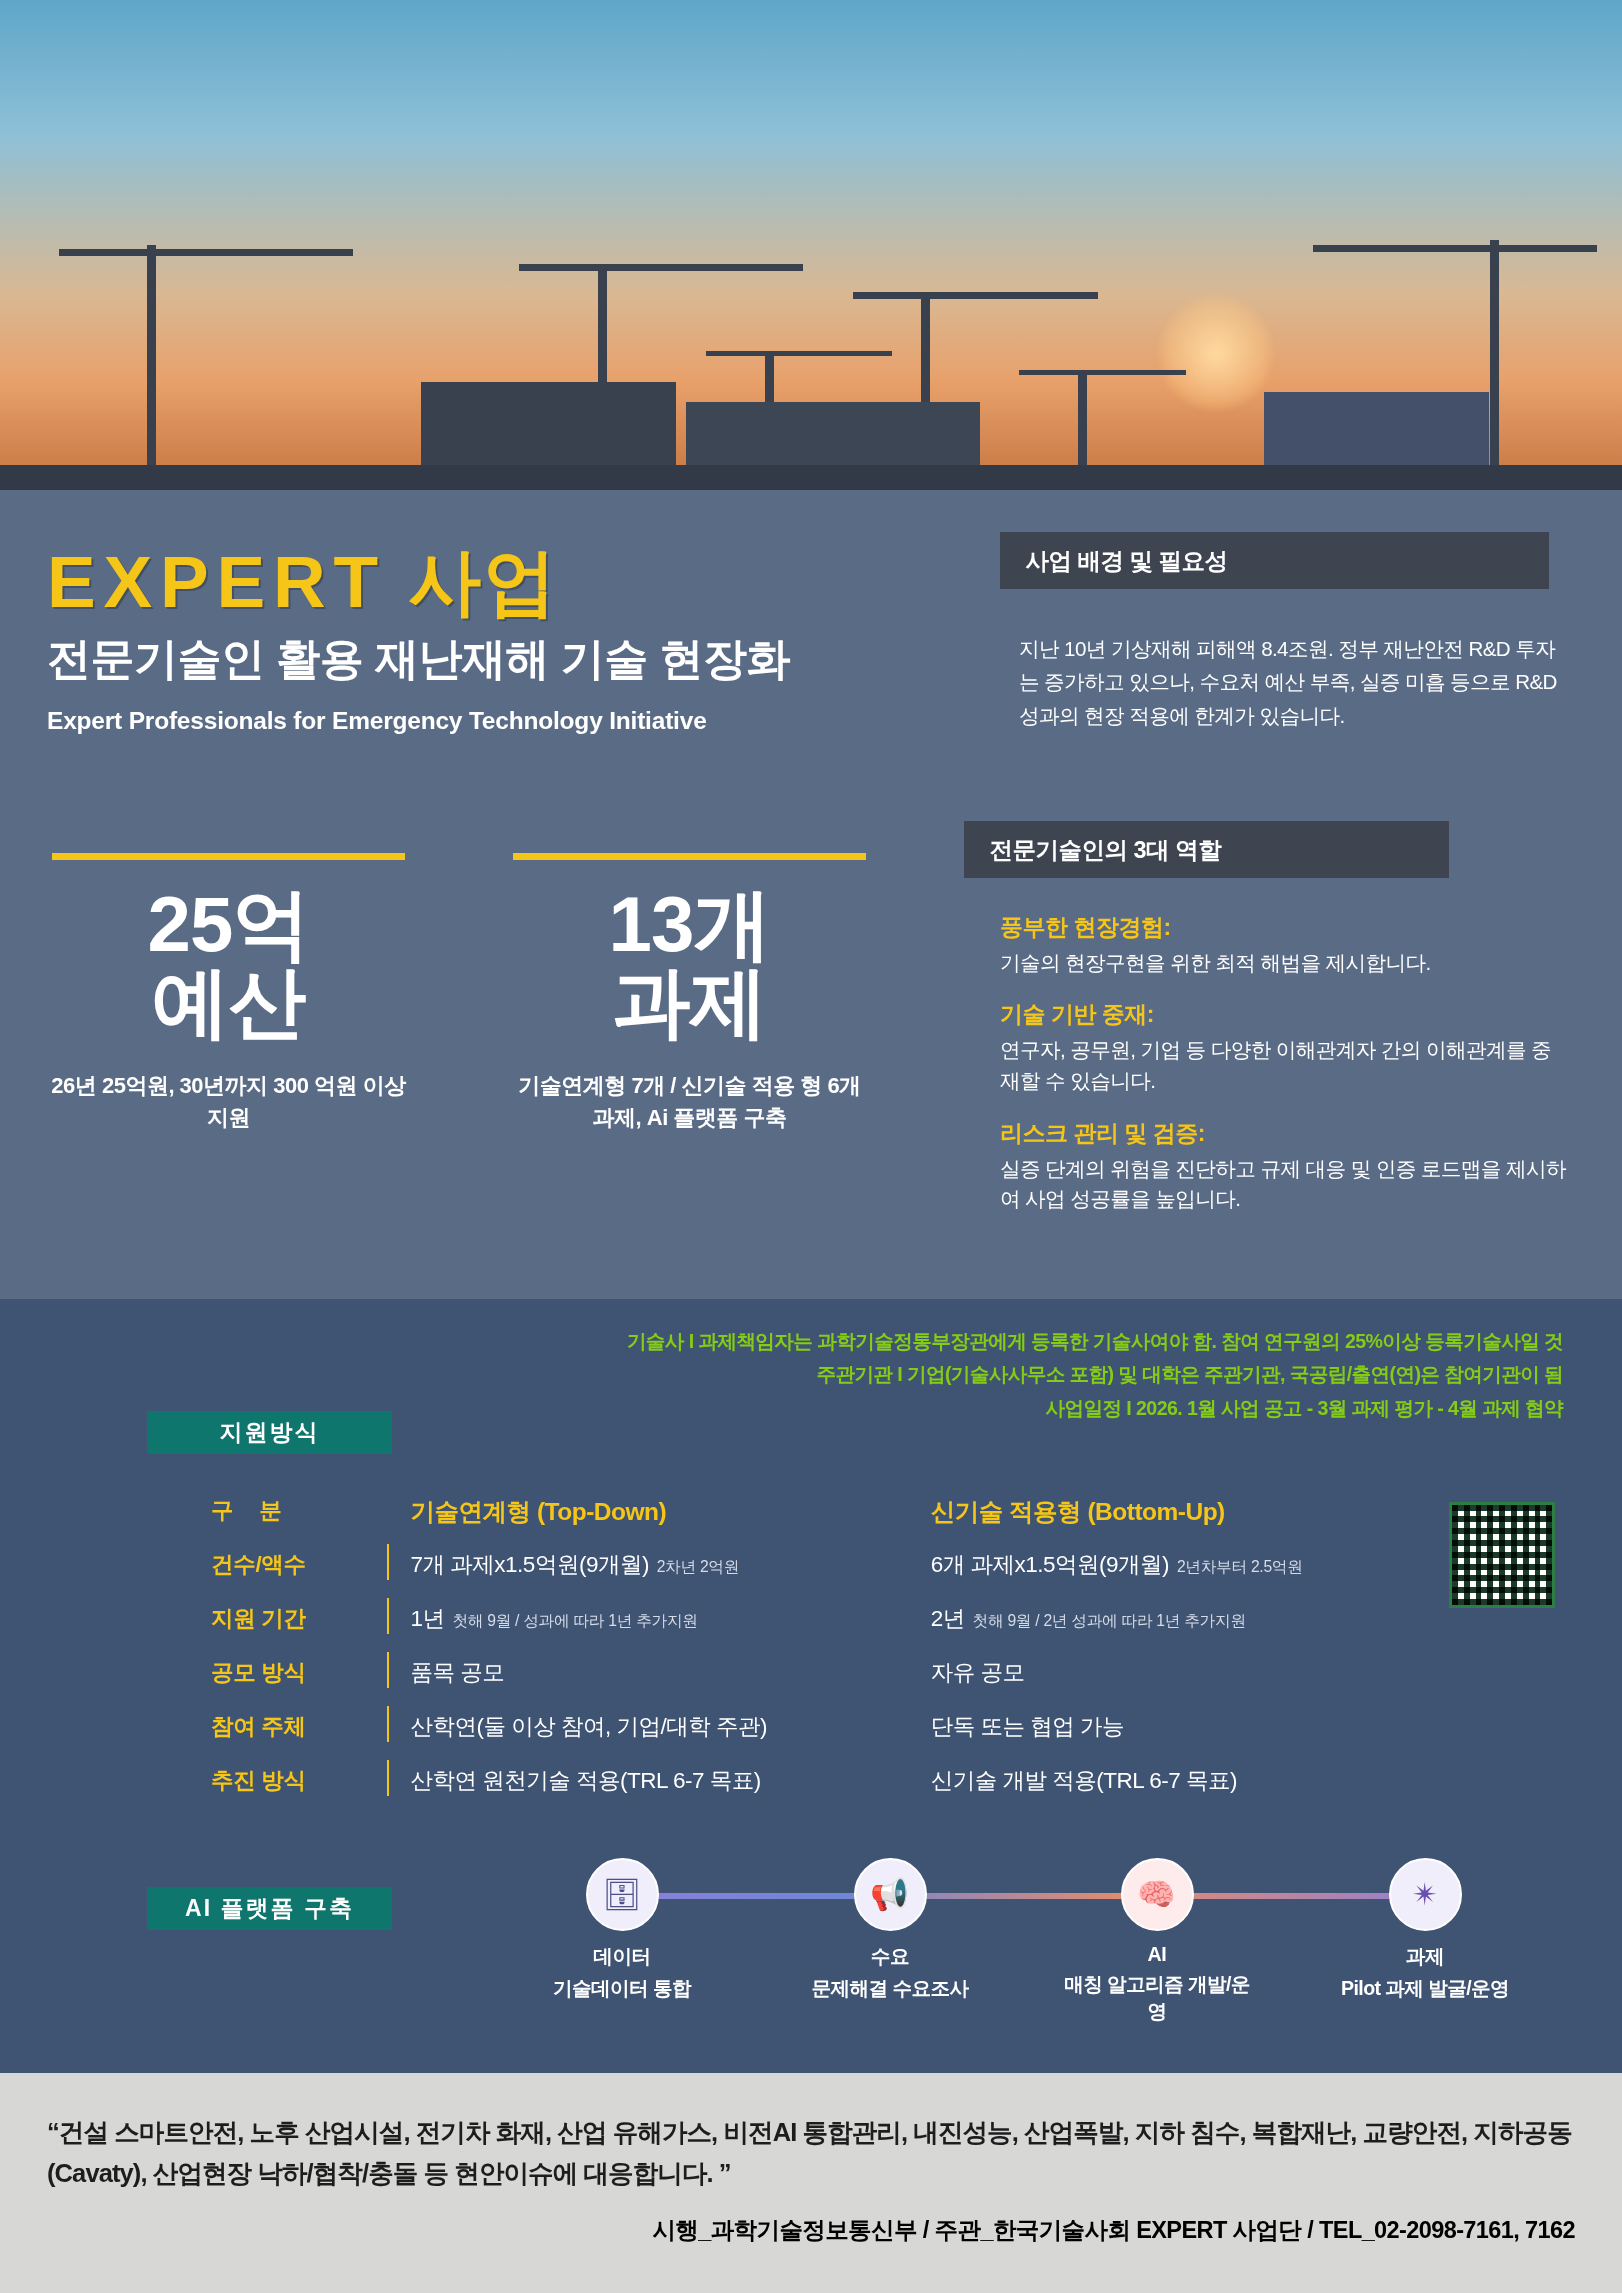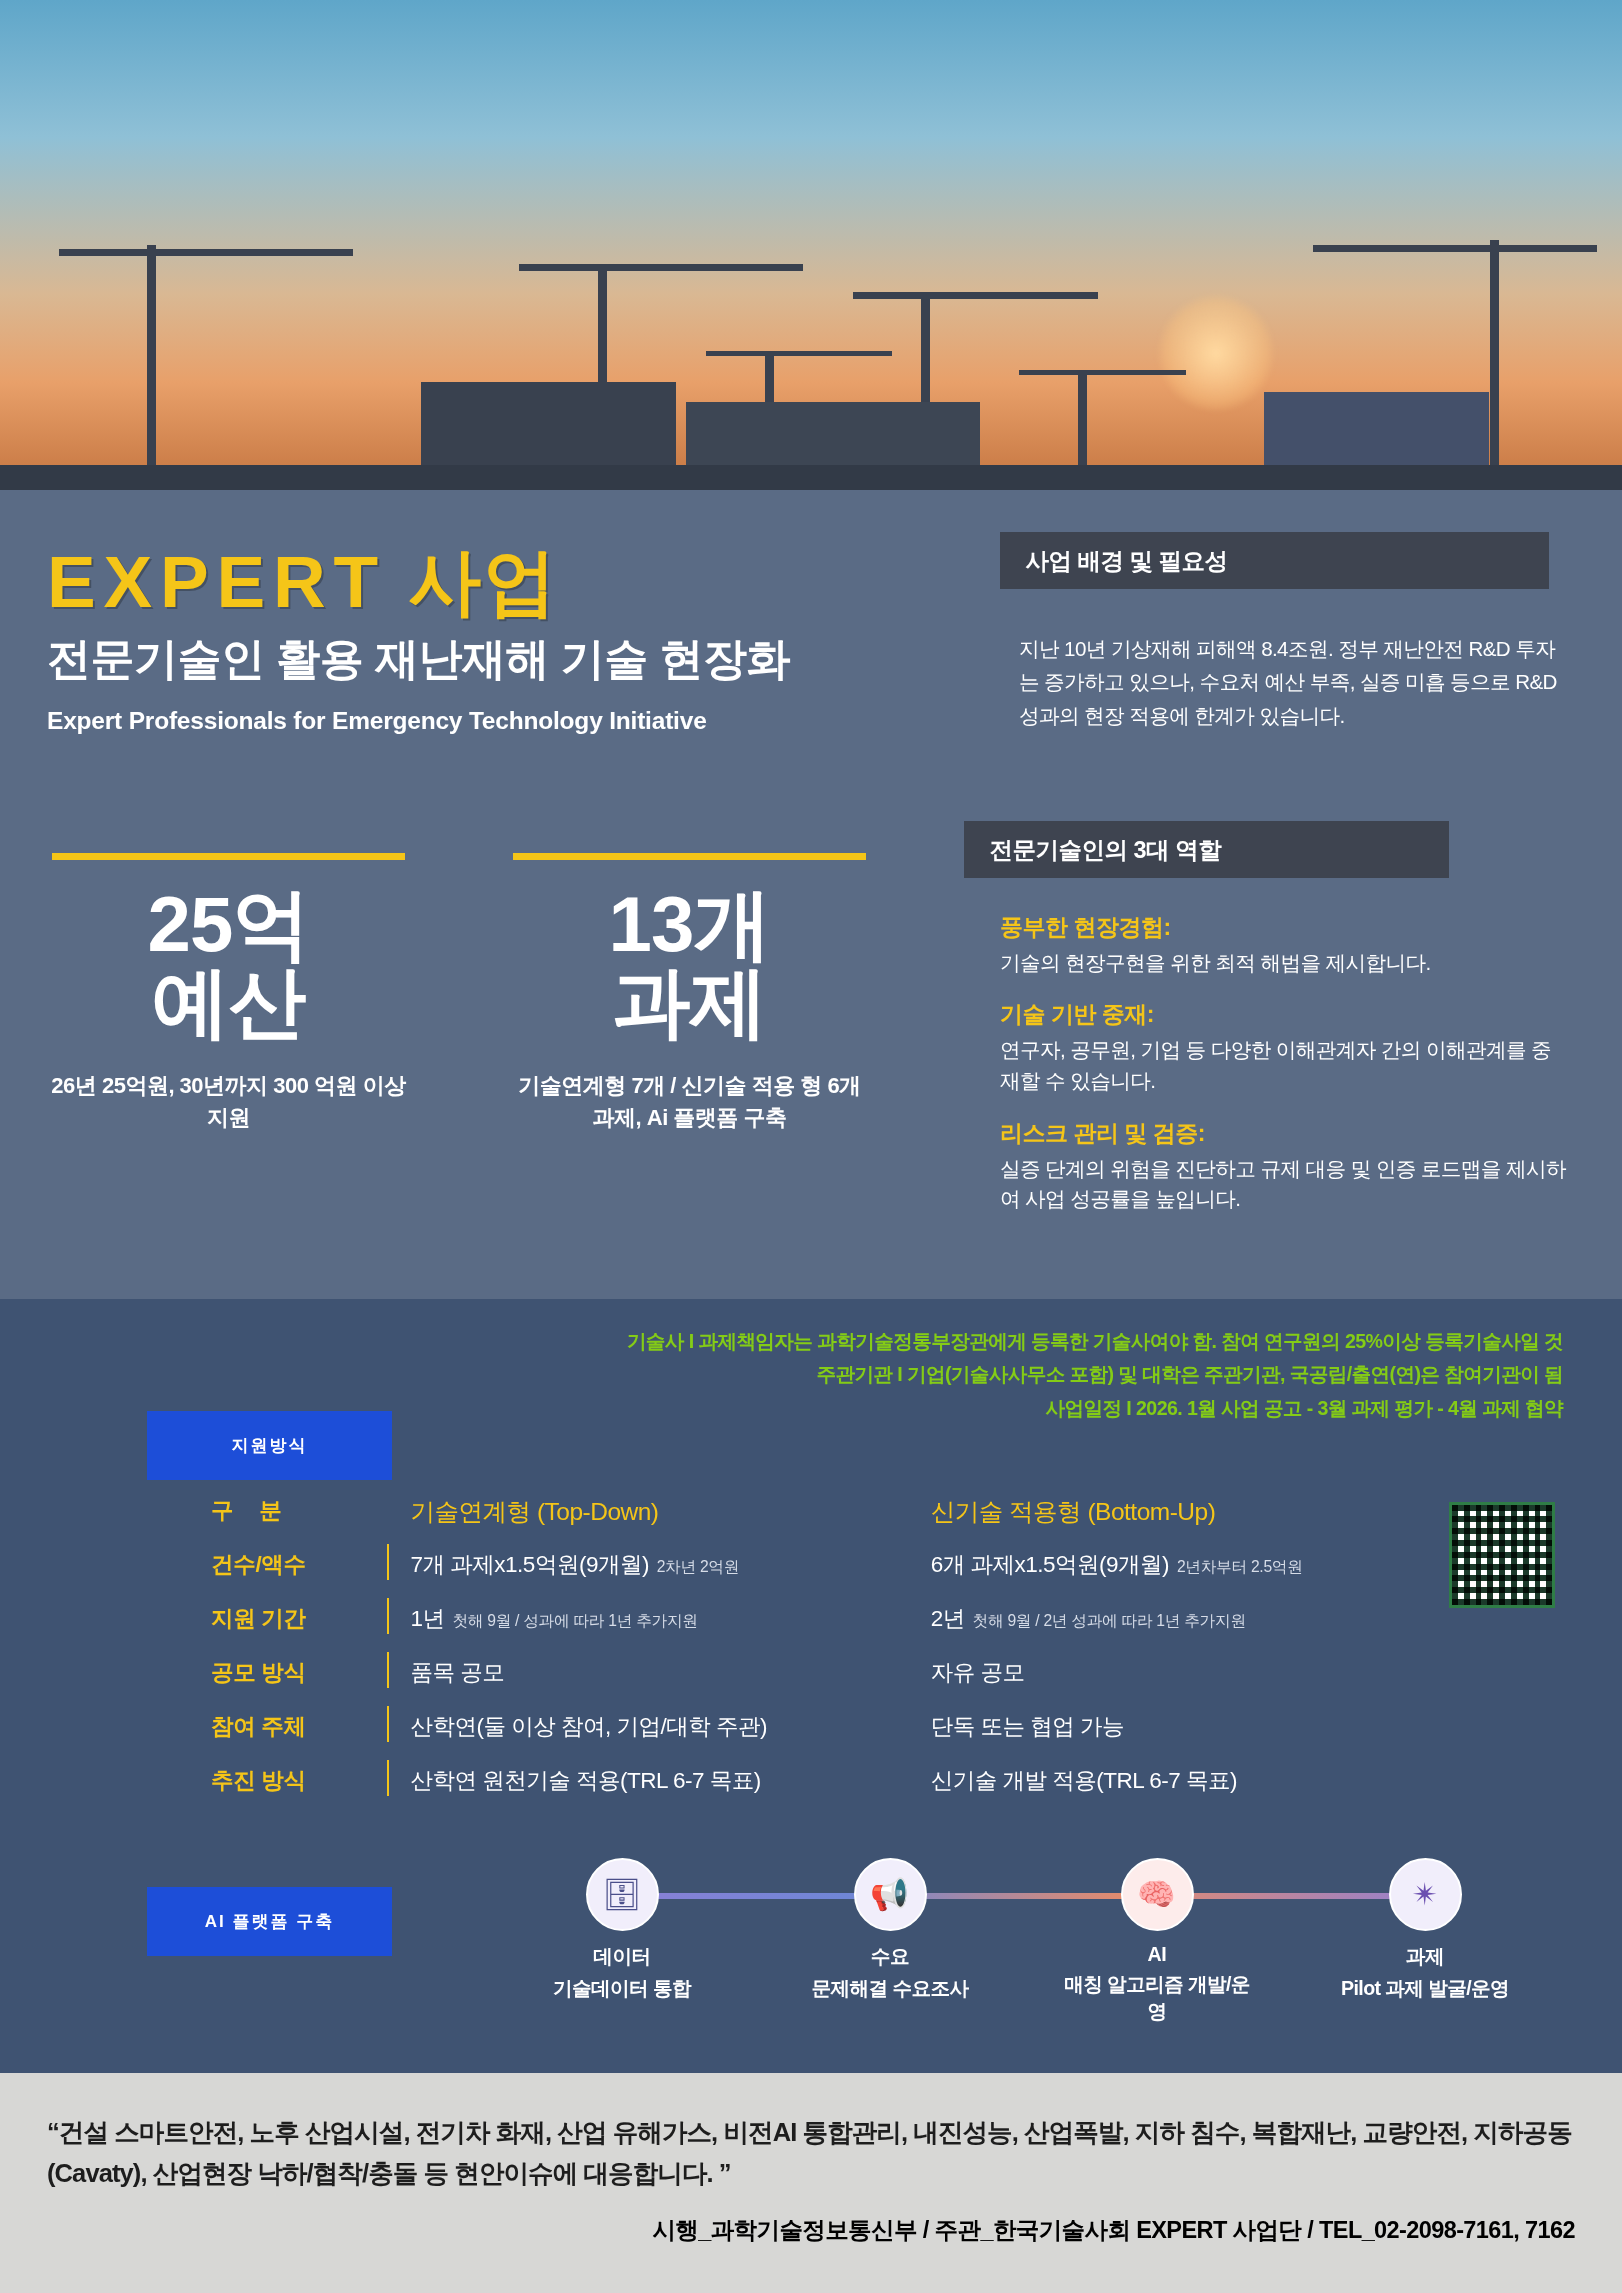--- a/index.html
+++ b/index.html
@@ -174,26 +174,26 @@
     color: #84cc16;
     font-size: 19.6px;
     font-weight: 700;
     line-height: 1.7;
     letter-spacing: -0.6px;
   }
 
   
   .tag {
     position: absolute;
-    background: #1d4ed8;
-    color: #ffffff;
-    font-size: 17px;
+    background: #0f766e;
+    color: #ffffff;
+    font-size: 23px;
     font-weight: 700;
     letter-spacing: 2px;
-    padding: 23px 0;
+    padding: 6px 0;
     text-align: center;
     width: 245px;
   }
   .tag.support { left: 147px; top: 1411px; }
   .tag.platform { left: 147px; top: 1887px; }
 
   .table {
     position: absolute;
     left: 211px; top: 1490px;
     width: 1274px;
@@ -221,21 +221,21 @@
     color: #ffffff;
     font-size: 22.5px;
     letter-spacing: -0.5px;
     padding-top: 4.9px;
     padding-left: 9.8px;
   }
   .trow.head .tcol-label { color: #f5c518; letter-spacing: 9.8px; }
   .trow.head .tcol-a, .trow.head .tcol-b {
     color: #f5c518;
     font-size: 24.5px;
-    font-weight: 400;
+    font-weight: 700;
     border-left-color: transparent;
   }
   .trow.head .tcol-a { border-left: 2.9px solid transparent; }
   .sm {
     font-size: 15.7px;
     color: #d7dde8;
     margin-left: 7.8px;
     letter-spacing: -0.3px;
   }
 

